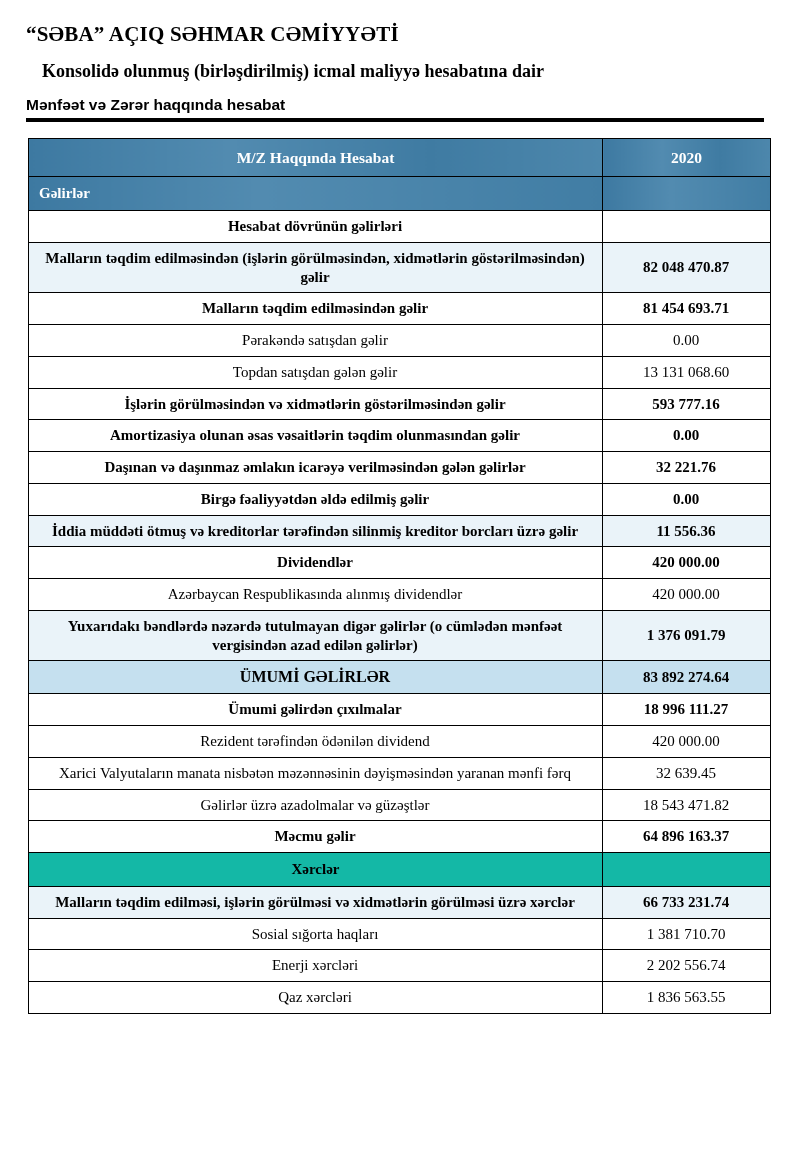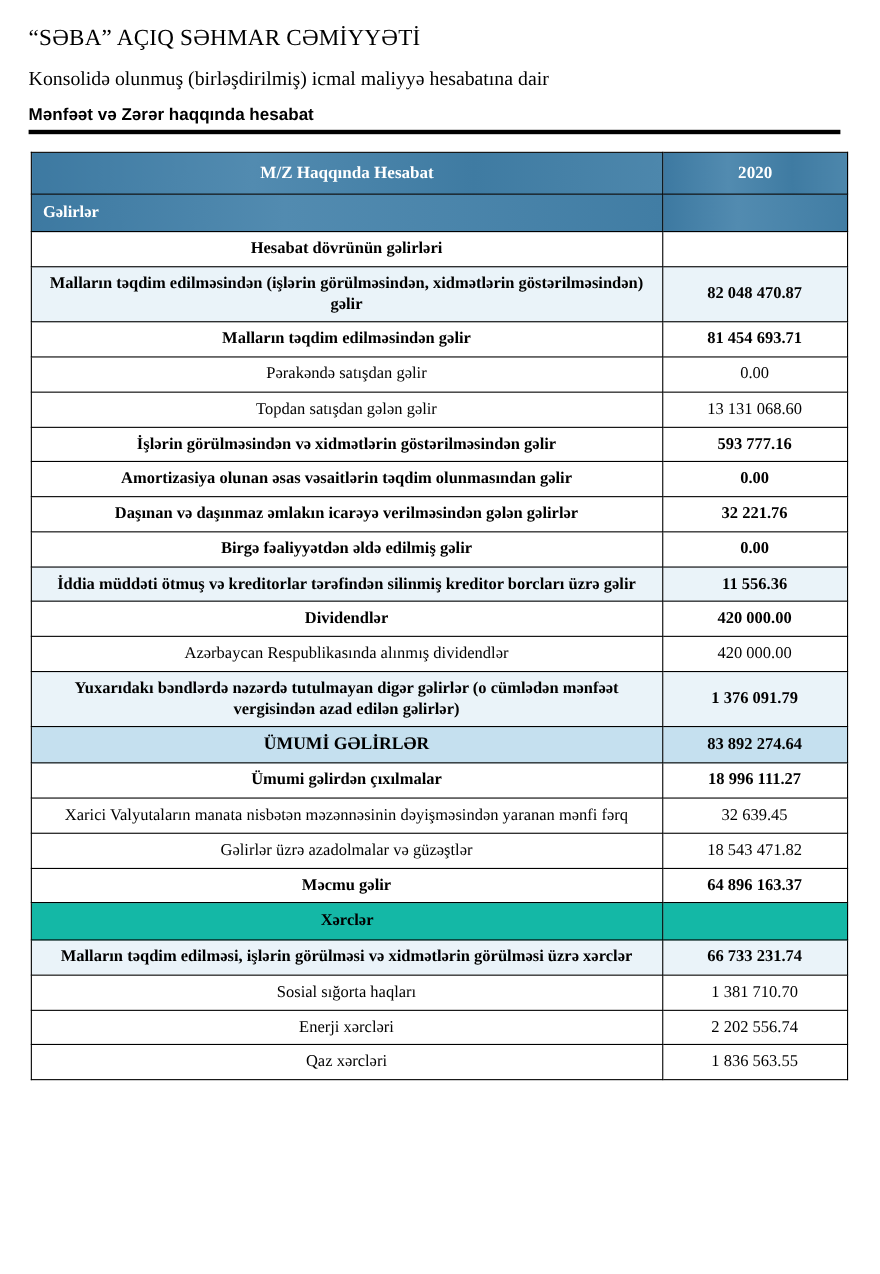--- a/index.html
+++ b/index.html
@@ -11,28 +11,28 @@
   }
   .page {
     width: 800px;
     min-height: 1158px;
     box-sizing: border-box;
     padding: 18px 28px 20px 26px;
     background: #ffffff;
   }
   .title-company {
     font-size: 21px;
-    font-weight: normal;
+    font-weight: bold;
     letter-spacing: 0.2px;
     margin: 4px 0 14px 0;
   }
   .title-line2 {
     font-size: 18px;
-    font-weight: normal;
-    margin: 0 0 14px 0;
+    font-weight: bold;
+    margin: 0 0 14px 16px;
   }
   .title-line3 {
     font-size: 15.5px;
     font-weight: bold;
     font-family: "Liberation Sans", sans-serif;
     margin: 0 0 4px 0;
   }
   .title-rule {
     border: none;
     border-top: 4px solid #000;
@@ -163,20 +163,24 @@
         </tr>
         <tr class="bold highlight">
           <td class="label-cell">ÜMUMİ GƏLİRLƏR</td>
           <td class="value-cell">83 892 274.64</td>
         </tr>
         <tr class="bold">
           <td class="label-cell">Ümumi gəlirdən çıxılmalar</td>
           <td class="value-cell">18 996 111.27</td>
         </tr>
         <tr class="">
+          <td class="label-cell">Rezident tərəfindən ödənilən dividend</td>
+          <td class="value-cell">420 000.00</td>
+        </tr>
+        <tr class="">
           <td class="label-cell">Xarici Valyutaların manata nisbətən məzənnəsinin dəyişməsindən yaranan mənfi fərq</td>
           <td class="value-cell">32 639.45</td>
         </tr>
         <tr class="">
           <td class="label-cell">Gəlirlər üzrə azadolmalar və güzəştlər</td>
           <td class="value-cell">18 543 471.82</td>
         </tr>
         <tr class="bold">
           <td class="label-cell">Məcmu gəlir</td>
           <td class="value-cell">64 896 163.37</td>

